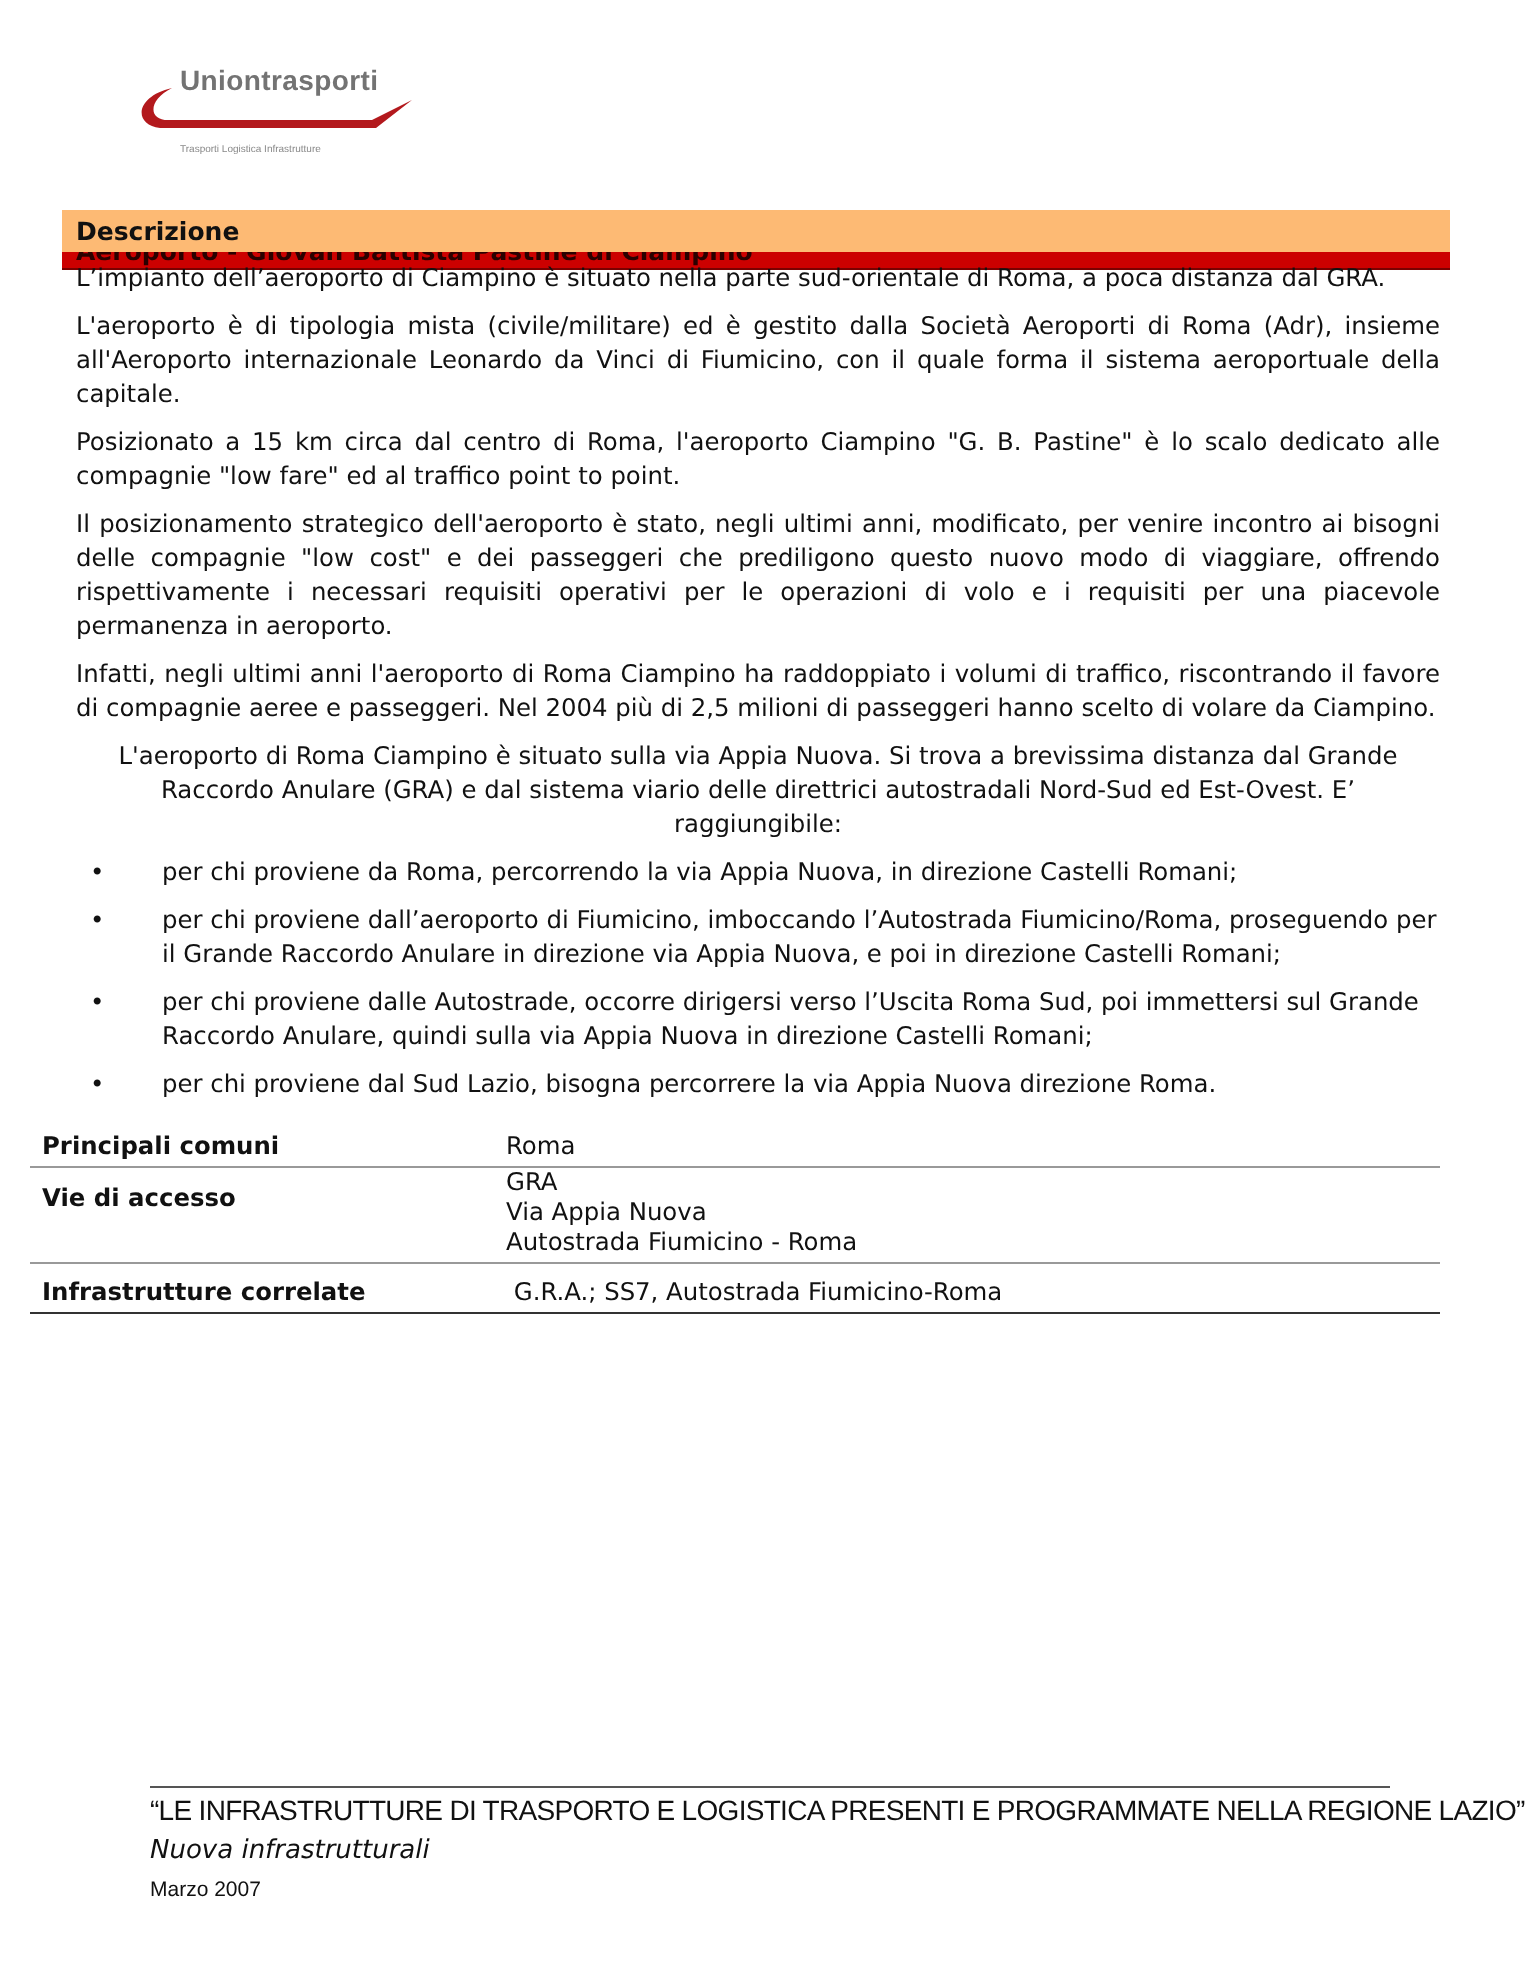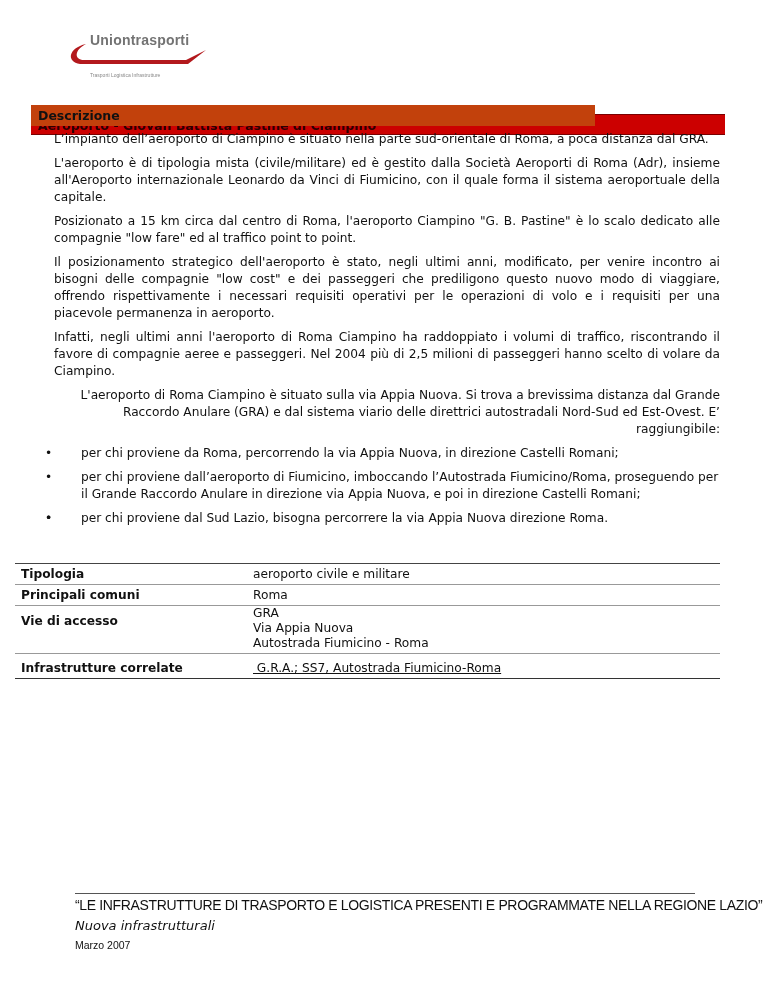--- a/index.html
+++ b/index.html
@@ -7,26 +7,26 @@
            font-family: "DejaVu Sans", sans-serif; color: #111; }
     .logo { position: absolute; left: 66px; top: 30px; width: 170px; height: 52px; }
     .logo-title { position: absolute; left: 24px; top: 2px; font-family: "Liberation Sans", sans-serif;
                   font-weight: bold; font-size: 14px; color: #737373; letter-spacing: 0.2px; }
     .logo-sub { position: absolute; left: 24px; top: 42px; font-family: "Liberation Sans", sans-serif;
                 font-size: 5px; color: #888; white-space: nowrap; }
     .logo svg { position: absolute; left: 0; top: 6px; }
     .title-bar { position: absolute; left: 31px; top: 84px; width: 694px; height: 21px; background: #cc0000;
                  border-top: 1px solid #7a0000; border-bottom: 1px solid #7a0000; box-sizing: border-box; margin-top: 30px; }
     .title-bar span { display: block; padding: 3px 0 0 7px; font-size: 12.5px; font-weight: bold; color: #2a0000; }
-    .section-bar { position: absolute; left: 31px; top: 105px; width: 564px; height: 21px; background: #c2410c; }
+    .section-bar { position: absolute; left: 31px; top: 105px; width: 694px; height: 21px; background: #fdba74; }
     .section-bar span { display: block; padding: 3px 0 0 7px; font-size: 12.5px; font-weight: bold; color: #111; }
 
     .body-text { position: absolute; left: 38px; top: 131px; width: 682px; font-size: 12.2px; line-height: 17px; }
-    .body-text p { margin: 0 0 7px 16px; text-align: justify; }
-    .body-text p.left { text-align: right; }
+    .body-text p { margin: 0 0 7px 0; text-align: justify; }
+    .body-text p.left { text-align: center; }
     .body-text ul { margin: 0; padding: 0; list-style: none; }
     .body-text li { position: relative; padding-left: 43px; margin: 0 0 7px 0; }
     .body-text li .bullet { position: absolute; left: 7px; top: 0; }
 
     .info-table { position: absolute; left: 15px; top: 563px; width: 705px; border-collapse: collapse; font-size: 12.2px; }
     .info-table td { padding: 3px 0 2px 0; vertical-align: top; border-bottom: 1px solid #999; line-height: 15px; }
     .info-table tr.first td { border-top: 1px solid #444; }
     .info-table tr.last td { border-bottom: 1.5px solid #333; margin-left: 34px; }
     .info-table td.label { width: 232px; padding-left: 6px; font-weight: bold; }
     .info-table td.value { padding-left: 0; }
@@ -68,49 +68,46 @@
     <li>
       <span class="bullet">•</span>
       <span>per chi proviene da Roma, percorrendo la via Appia Nuova, in direzione Castelli Romani;</span>
     </li>
     <li>
       <span class="bullet">•</span>
       <span>per chi proviene dall’aeroporto di Fiumicino, imboccando l’Autostrada Fiumicino/Roma, proseguendo per il Grande Raccordo Anulare in direzione via Appia Nuova, e poi in direzione Castelli Romani;</span>
     </li>
     <li>
       <span class="bullet">•</span>
+      <span>per chi proviene dalle Autostrade, occorre dirigersi verso l’Uscita Roma Sud, poi immettersi sul Grande Raccordo Anulare, quindi sulla via Appia Nuova in direzione Castelli Romani;</span>
     </li>
     <li>
       <span class="bullet">•</span>
       <span>per chi proviene dal Sud Lazio, bisogna percorrere la via Appia Nuova direzione Roma.</span>
     </li>
   </ul>
 </div>
 
 <table class="info-table">
   <tbody>
-      <tr class="first">
-    <td class="label">Tipologia</td>
-    <td class="value">aeroporto civile e militare</td>
-  </tr>
   <tr>
     <td class="label">Principali comuni</td>
     <td class="value">Roma</td>
   </tr>
   <tr>
     <td class="label" style="padding-top:8px;">Vie di accesso</td>
     <td class="value" style="padding-top:0;">
       <div>GRA</div>
       <div>Via Appia Nuova</div>
       <div>Autostrada Fiumicino - Roma</div>
     </td>
   </tr>
   <tr class="last">
     <td class="label" style="padding-top:7px;">Infrastrutture correlate</td>
-    <td class="value" style="padding-top:7px; white-space:pre;text-decoration:underline;"> G.R.A.; SS7, Autostrada Fiumicino-Roma</td>
+    <td class="value" style="padding-top:7px; white-space:pre;"> G.R.A.; SS7, Autostrada Fiumicino-Roma</td>
   </tr>
 </tbody>
   </table>
 
 <div class="footer-line"></div>
 <div class="footer-quote">“LE INFRASTRUTTURE DI TRASPORTO E LOGISTICA PRESENTI E PROGRAMMATE NELLA REGIONE LAZIO”</div>
 <div class="footer-sub">Nuova infrastrutturali</div>
 <div class="footer-date">Marzo 2007</div>
 
 </body></html>

